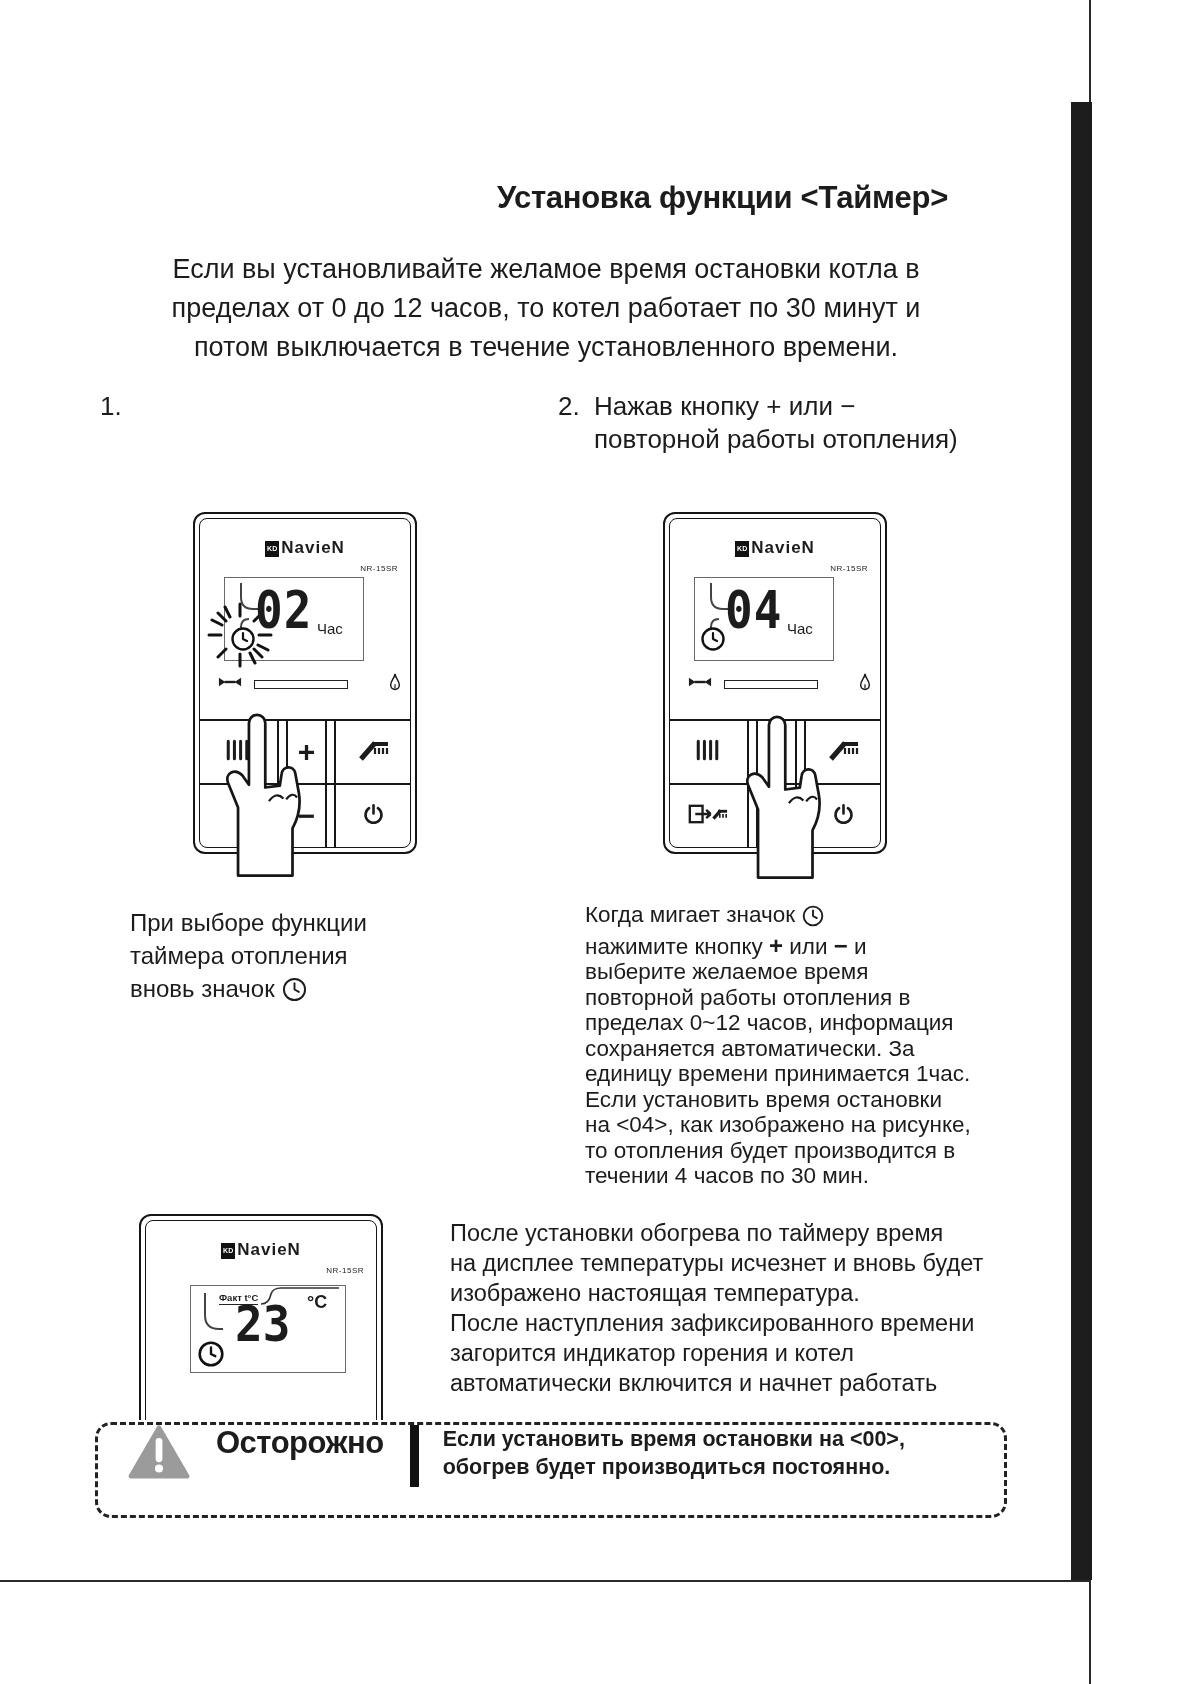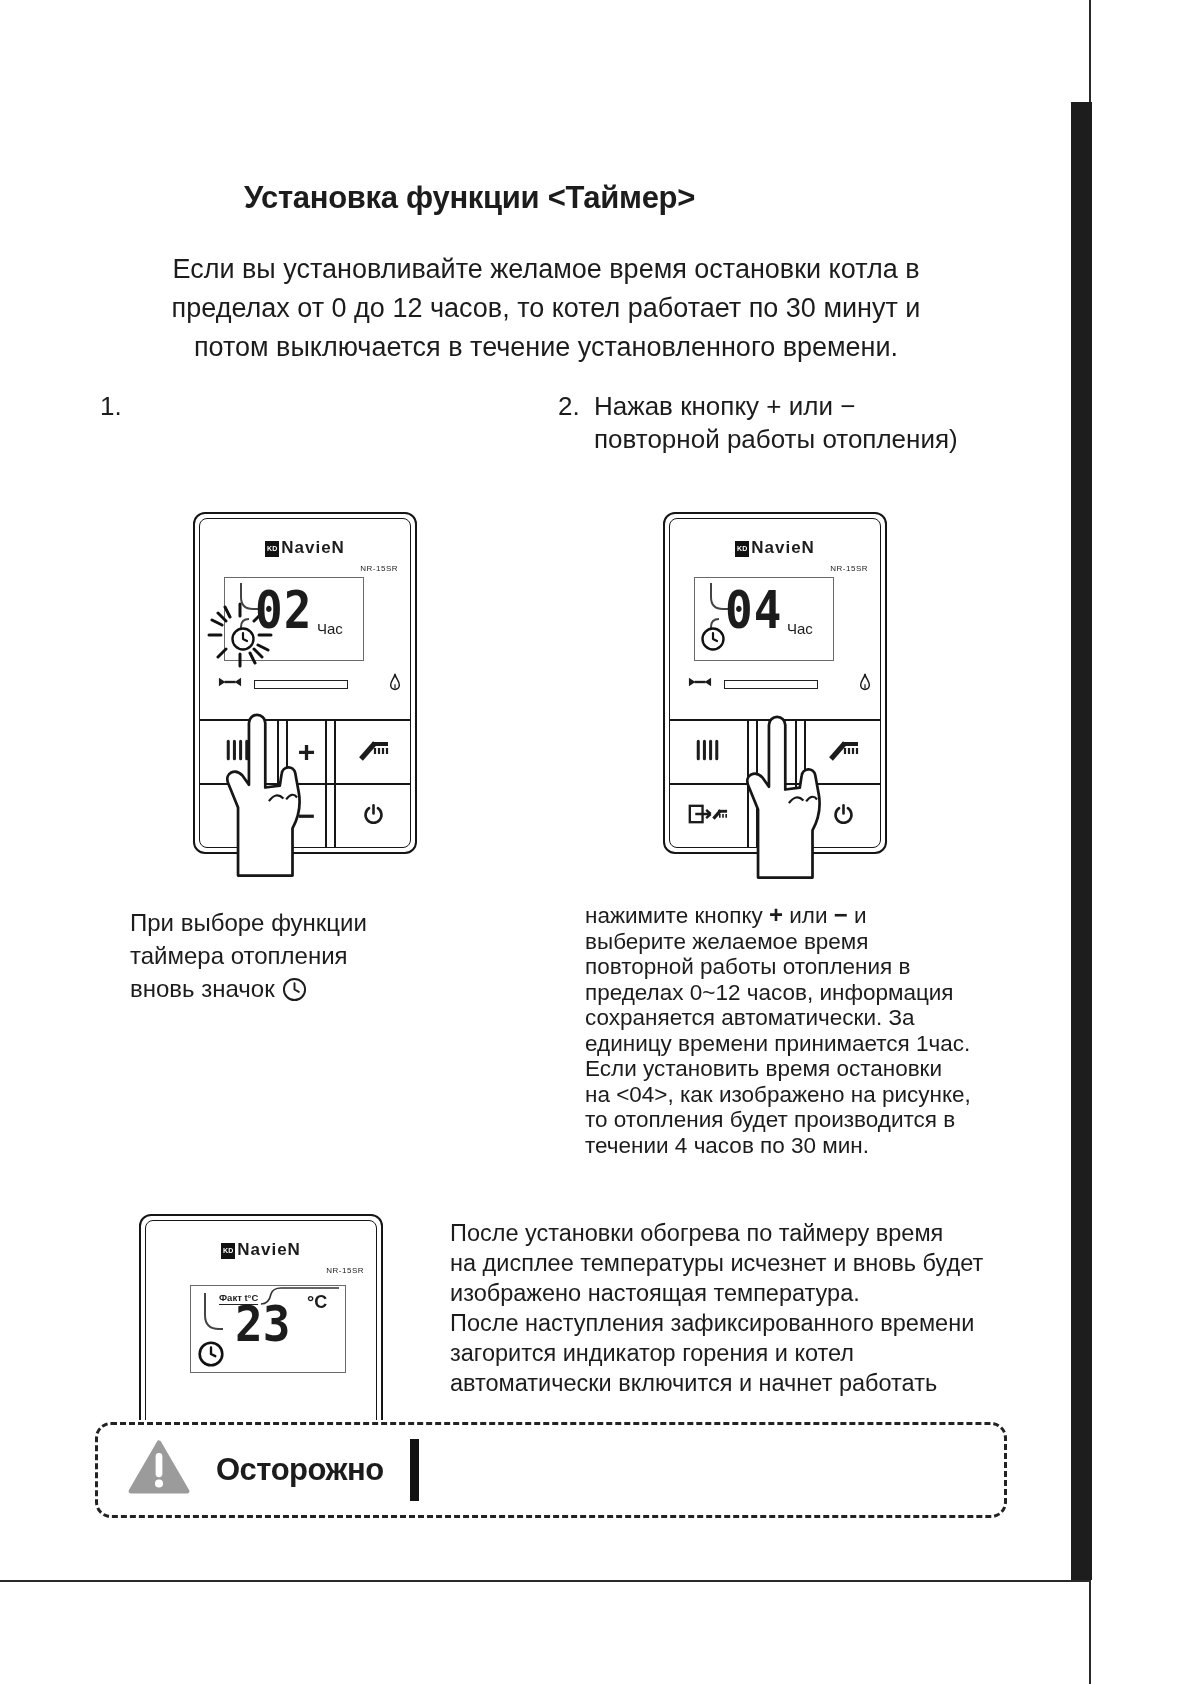--- a/index.html
+++ b/index.html
@@ -5,21 +5,21 @@
   html,body{margin:0;padding:0;background:#ffffff;}
   body{width:1190px;height:1684px;position:relative;font-family:"Liberation Sans",sans-serif;color:#1c1c1c;overflow:hidden;}
   .abs{position:absolute;}
   .pre{white-space:pre-line;}
 
   
   .vline{left:1089px;top:0;width:2px;height:1684px;background:#2a2a2a;}
   .hline{left:0;top:1580px;width:1090px;height:2px;background:#2a2a2a;}
   .sidebar-bar{left:1071px;top:102px;width:21px;height:1478px;background:#1d1d1d;}
 
-  .title{left:244px;top:180px;width:710px;font-size:31px;font-weight:700;letter-spacing:-0.3px;}
+  .title{left:238px;top:180px;width:710px;text-align:right;font-size:31px;font-weight:700;letter-spacing:-0.3px;}
   .intro{left:122px;top:250px;width:848px;text-align:center;font-size:27px;line-height:39px;}
 
   .step{display:flex;font-size:26px;line-height:33px;}
   .step1{left:100px;top:390px;width:440px;}
   .step2{left:558px;top:390px;width:450px;}
   .step-num{width:36px;flex:none;}
   .inline-icon{display:inline-block;vertical-align:-5px;margin-left:7px;}
 
   
   .remote{position:absolute;width:220px;height:338px;border:2.5px solid #151515;border-radius:12px;background:#fff;}
@@ -54,21 +54,21 @@
   .remote3-clip{left:138px;top:1213px;width:246px;height:207px;overflow:hidden;}
   .remote3{left:1px;top:1px;width:240px;height:330px;}
   .lcd3{position:absolute;left:44px;top:64px;width:154px;height:86px;border:1.5px solid #6a6a6a;}
   .lcd3-label{position:absolute;left:28px;top:6px;font-size:9.5px;font-weight:700;border-bottom:1.6px solid #222;padding-bottom:1px;}
   .seg3{position:absolute;left:44px;top:8px;font-family:"DejaVu Sans Mono",monospace;font-size:46px;font-weight:700;transform:scaleY(1.1);transform-origin:top left;}
   .degc{position:absolute;left:116px;top:6px;font-size:18px;font-weight:700;}
   .tabline{position:absolute;left:0;top:0;}
 
   .bottom-par{left:450px;top:1218px;width:580px;font-size:23.5px;line-height:30px;}
 
-  .caution{left:95px;top:1422px;width:912px;height:96px;border:3px dashed #222;border-radius:16px;display:flex;align-items:center;box-sizing:border-box;}
+  .caution{left:95px;top:1422px;width:912px;height:96px;border:3px dashed #222;border-radius:16px;display:flex;box-sizing:border-box;}
   .caution-label{font-size:31px;font-weight:700;margin-left:26px;letter-spacing:-0.5px;}
   .caution-divider{width:9px;height:62px;background:#111;margin:0 24px 0 26px;flex:none;}
   .caution-text{font-size:21.5px;font-weight:700;line-height:28px;}
   .warn-tri{margin-left:30px;flex:none;}
 </style>
 </head>
 <body>
 
 <div class="abs vline"></div>
 <div class="abs hline"></div>
@@ -235,20 +235,24 @@
 <div class="abs caption1">
   <div>При выборе функции</div>
   <div>таймера отопления</div>
   <div><span>вновь значок</span><span class="inline-icon"><svg width="25" height="25" viewBox="0 0 26 26">
           <circle cx="13" cy="13" r="11" fill="#fff" stroke="#1c1c1c" stroke-width="2"></circle>
           <path d="M13 13 V6.5 M13 13 L17.5 15.5" stroke="#1c1c1c" stroke-width="2" fill="none" stroke-linecap="round"></path>
         </svg></span></div>
 </div>
 
 <div class="abs caption2">
+  <div><span>Когда мигает значок</span><span class="inline-icon"><svg width="22" height="22" viewBox="0 0 26 26">
+          <circle cx="13" cy="13" r="11" fill="#fff" stroke="#1c1c1c" stroke-width="2.2"></circle>
+          <path d="M13 13 V6.5 M13 13 L17.5 15.5" stroke="#1c1c1c" stroke-width="2.2" fill="none" stroke-linecap="round"></path>
+        </svg></span></div>
   <div>
     <span>нажимите кнопку</span>
     <span class="cap-plus">+</span>
     <span>или</span>
     <span class="cap-plus">−</span>
     <span>и</span>
   </div>
   <div class="pre">выберите желаемое время
 повторной работы отопления в
 пределах 0~12 часов, информация
@@ -294,13 +298,15 @@
 <div class="abs caution">
   <span class="warn-tri">
     <svg width="62" height="56" viewBox="0 0 64 58">
         <path d="M32 3 L61 53 H3 Z" fill="#9b9b9b" stroke="#9b9b9b" stroke-width="5" stroke-linejoin="round"></path>
         <path d="M32 17 V35" stroke="#fff" stroke-width="7" stroke-linecap="round"></path>
         <circle cx="32" cy="45" r="4.2" fill="#fff"></circle>
       </svg>
   </span>
   <span class="caution-label">Осторожно</span>
   <span class="caution-divider"></span>
+  <span class="caution-text pre">Если установить время остановки на &lt;00&gt;,
+обогрев будет производиться постоянно.</span>
 </div>
 
 </body></html>

